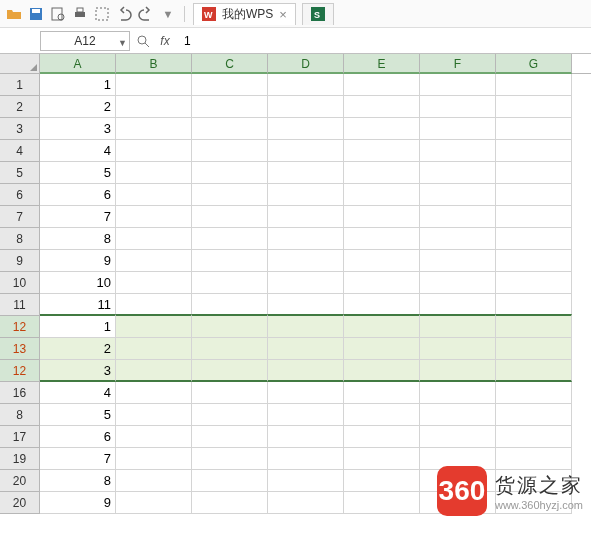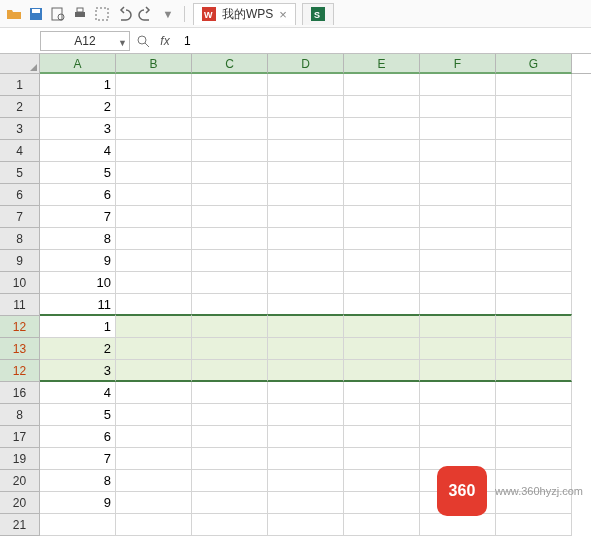--- a/index.html
+++ b/index.html
@@ -35,21 +35,21 @@
 .rowh.sel { background: #d4e6d4; color: #c2410c; }
 .cell { border-right: 1px solid #d4d4d4; border-bottom: 1px solid #d4d4d4; line-height: 22px; font-size: 13px; padding-right: 4px; text-align: right; color: #000; background: #fff; }
 .row.sel .cell { background: #e8f2dc; }
 .row.sel .cell.first { background: #fff; }
 .sel-border-top .cell { border-top: 2px solid #417a41; margin-top: -2px; }
 .sel-border-bot .cell { border-bottom: 2px solid #417a41; }
 .col-green { border-bottom: 2px solid #6fa76f; }
 
 
 .watermark { position: absolute; right: 8px; bottom: 36px; display: flex; align-items: center; gap: 8px; }
-.watermark .logo { width: 50px; height: 50px; background: #e43b2e; border-radius: 10px; color: #fff; font-weight: bold; font-size: 16px; display: flex; align-items: center; justify-content: center; font-family: Arial; }
+.watermark .logo { width: 50px; height: 50px; background: #e43b2e; border-radius: 10px; color: #fff; font-weight: bold; font-size: 28px; display: flex; align-items: center; justify-content: center; font-family: Arial; }
 .watermark .txt { display: flex; flex-direction: column; }
 .watermark .txt .t1 { font-size: 20px; color: #333; font-weight: 500; letter-spacing: 2px; }
 .watermark .txt .t2 { font-size: 11px; color: #999; }
 </style>
 </head>
 <body>
 
 <div class="toolbar">
   <span class="icon">
       <svg width="16" height="16">
@@ -331,31 +331,22 @@
       <div class="row">
         <div class="rowh">20</div>
         <div class="cell" style="width: 76px;">9</div>
         <div class="cell" style="width: 76px;"></div>
         <div class="cell" style="width: 76px;"></div>
         <div class="cell" style="width: 76px;"></div>
         <div class="cell" style="width: 76px;"></div>
         <div class="cell" style="width: 76px;"></div>
         <div class="cell" style="width: 76px;"></div>
       </div>
-      <div class="row">
-        <div class="rowh">21</div>
-        <div class="cell" style="width: 76px;"></div>
-        <div class="cell" style="width: 76px;"></div>
-        <div class="cell" style="width: 76px;"></div>
-        <div class="cell" style="width: 76px;"></div>
-        <div class="cell" style="width: 76px;"></div>
-        <div class="cell" style="width: 76px;"></div>
-        <div class="cell" style="width: 76px;"></div>
-      </div>
     </div>
 </div>
 
 <div class="watermark">
   <div class="logo">360</div>
   <div class="txt">
+    <div class="t1">货源之家</div>
     <div class="t2">www.360hyzj.com</div>
   </div>
 </div>
 
 </body></html>

